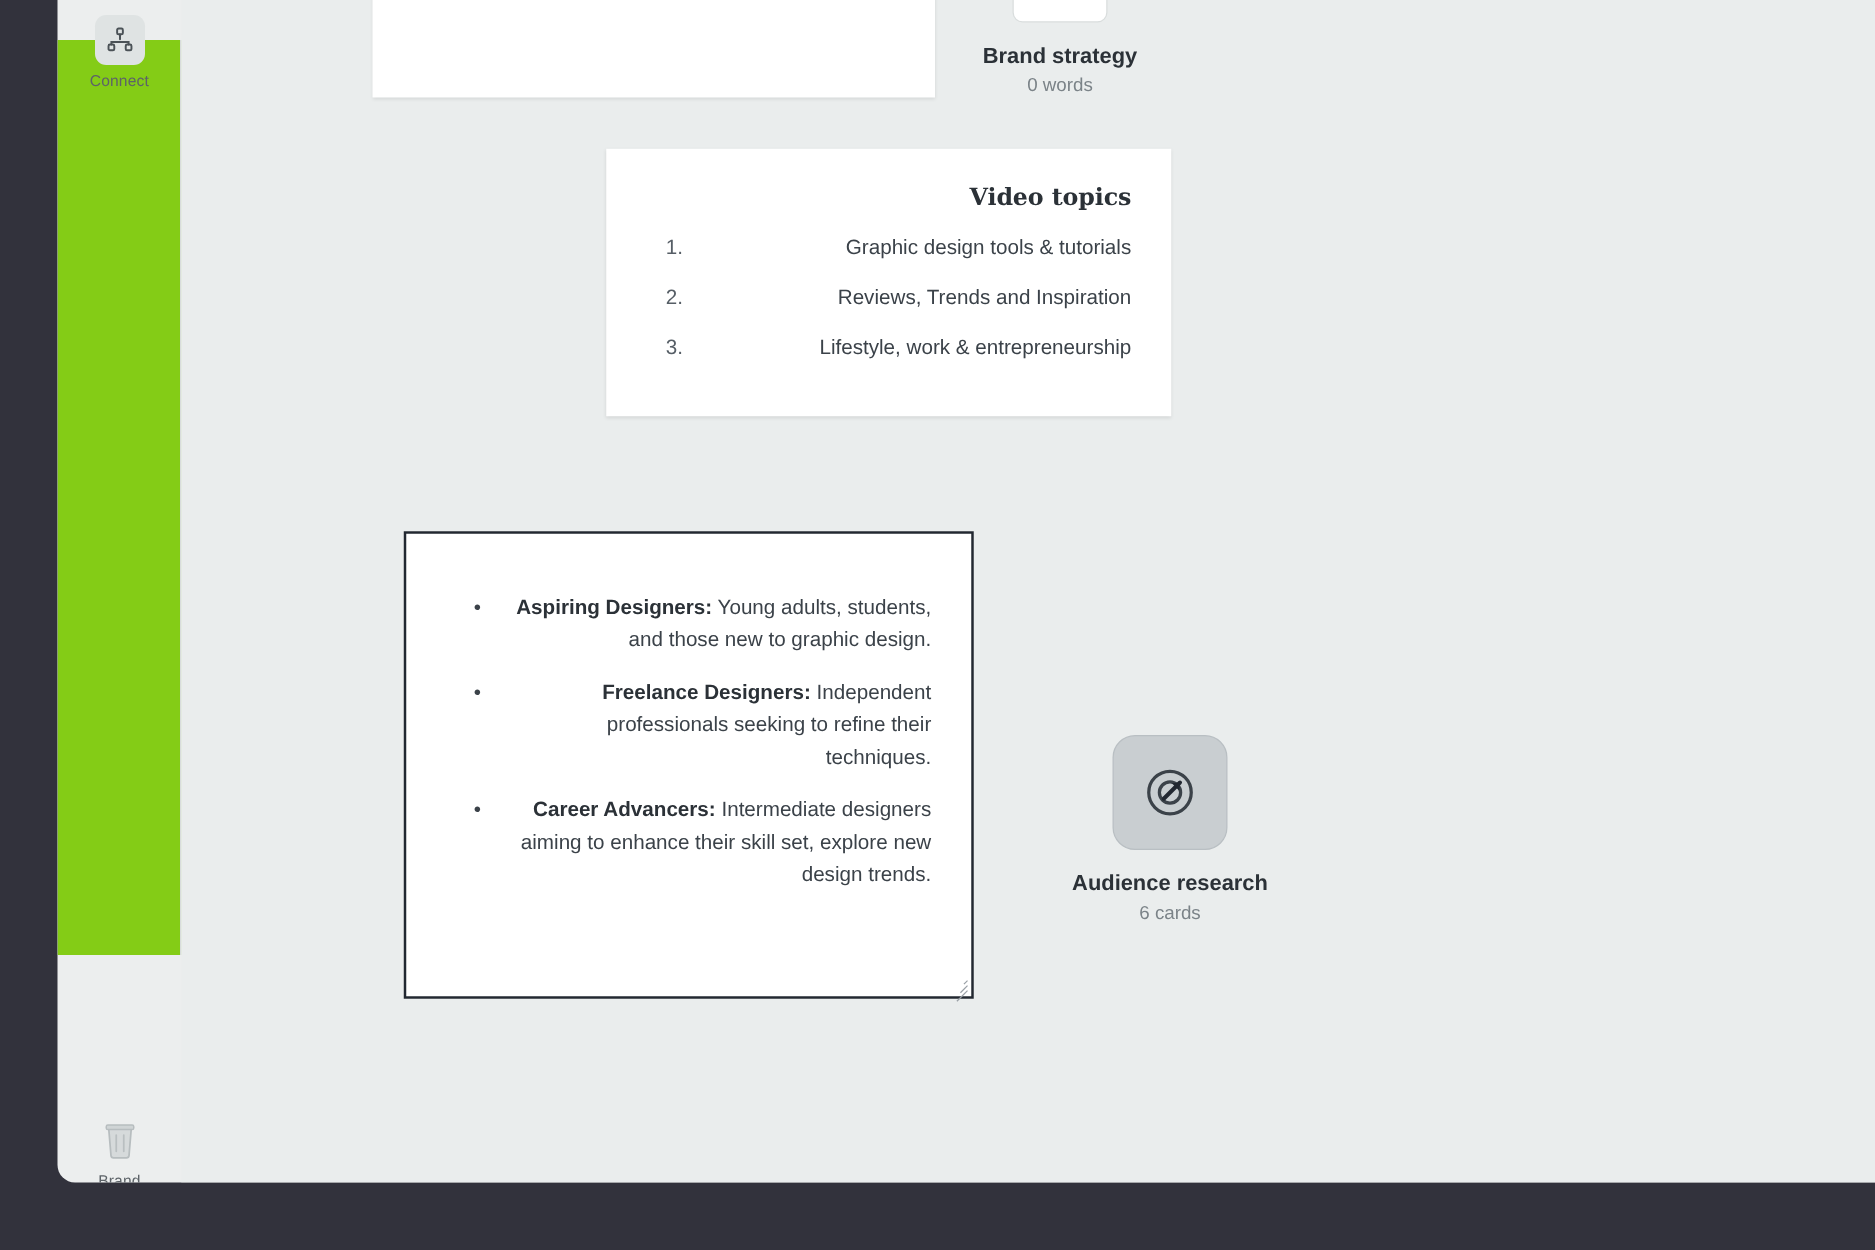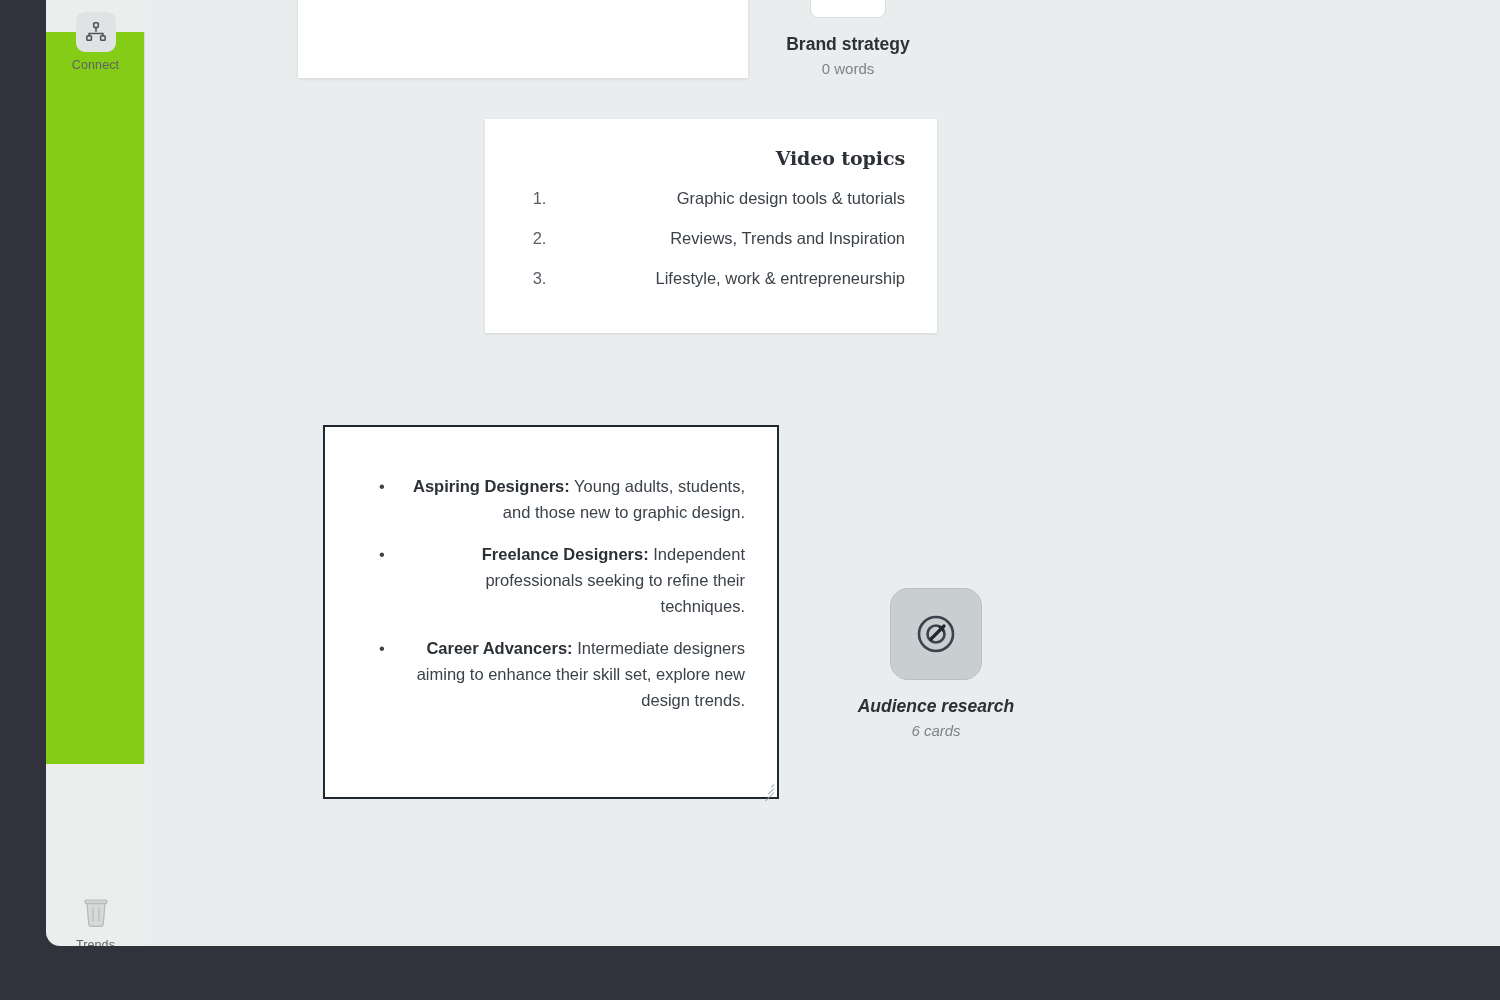--- a/index.html
+++ b/index.html
@@ -189,21 +189,21 @@
     font-size: 15px;
     color: #7b8388;
   }
   #node-brand-strategy { left: 608px; top: -78px; }
   #node-brand-strategy .node-tile {
     background: #ffffff;
     border: 1px solid #d9dddd;
     border-radius: 8px;
     width: 76px; height: 96px;
   }
-  #node-audience-research { left: 696px; top: 588px; font-style: italic; }
+  #node-audience-research { left: 696px; top: 588px; }
 </style>
 </head>
 <body>
 
 <div id="app">
 
   <div id="rail">
 
     <div class="rail-item" id="rail-connect">
       <div class="tile">
@@ -218,21 +218,21 @@
     </div>
 
     <div class="rail-item" id="rail-trash">
       <div class="tile">
         <svg width="28" height="32" viewBox="0 0 28 32" fill="none">
           <path d="M5 7h18l-1.8 21.5a2 2 0 0 1-2 1.8H8.8a2 2 0 0 1-2-1.8L5 7z" fill="#d6dadb" stroke="#b7bdbf" stroke-width="1.4"></path>
           <rect x="3" y="4" width="22" height="3.6" rx="1.3" fill="#cfd4d5" stroke="#b7bdbf" stroke-width="1.2"></rect>
           <path d="M11 12v13M17 12v13" stroke="#b9bfc1" stroke-width="1.4" stroke-linecap="round"></path>
         </svg>
       </div>
-      <div class="rail-label">Trends</div>
+      <div class="rail-label">Brand</div>
     </div>
 
   </div>
 
   <div id="canvas">
 
     <div class="card" id="card-description">
       
     </div>
 

